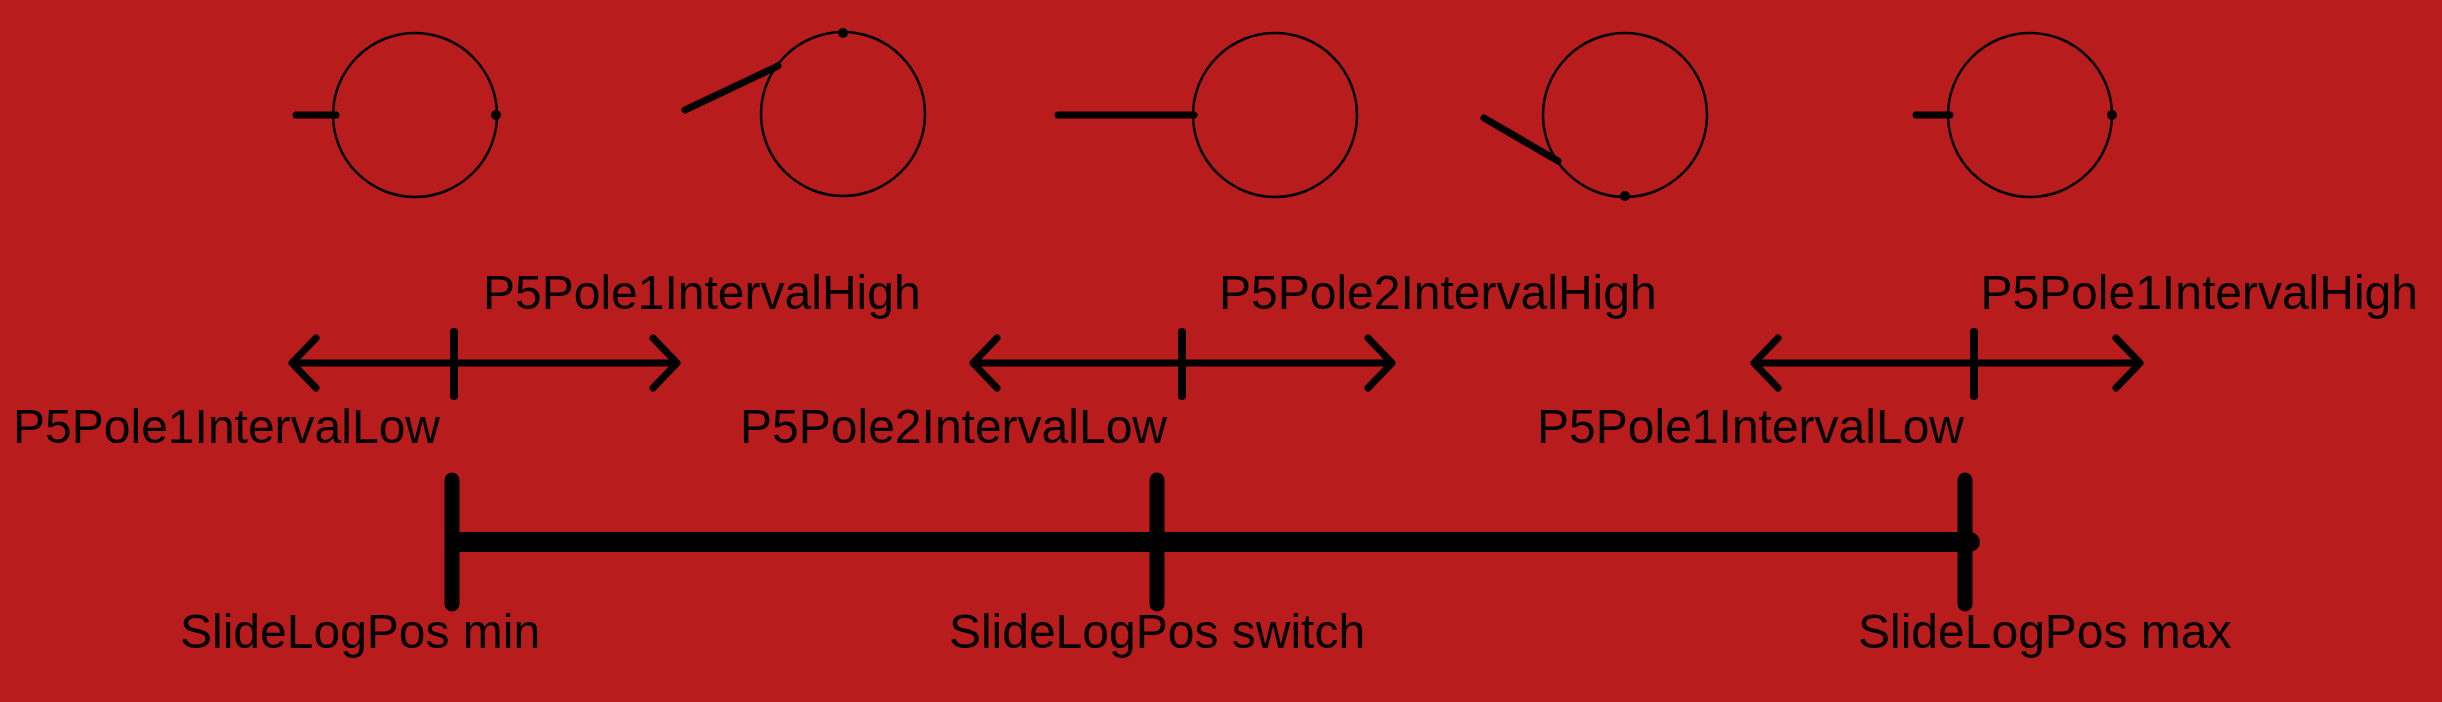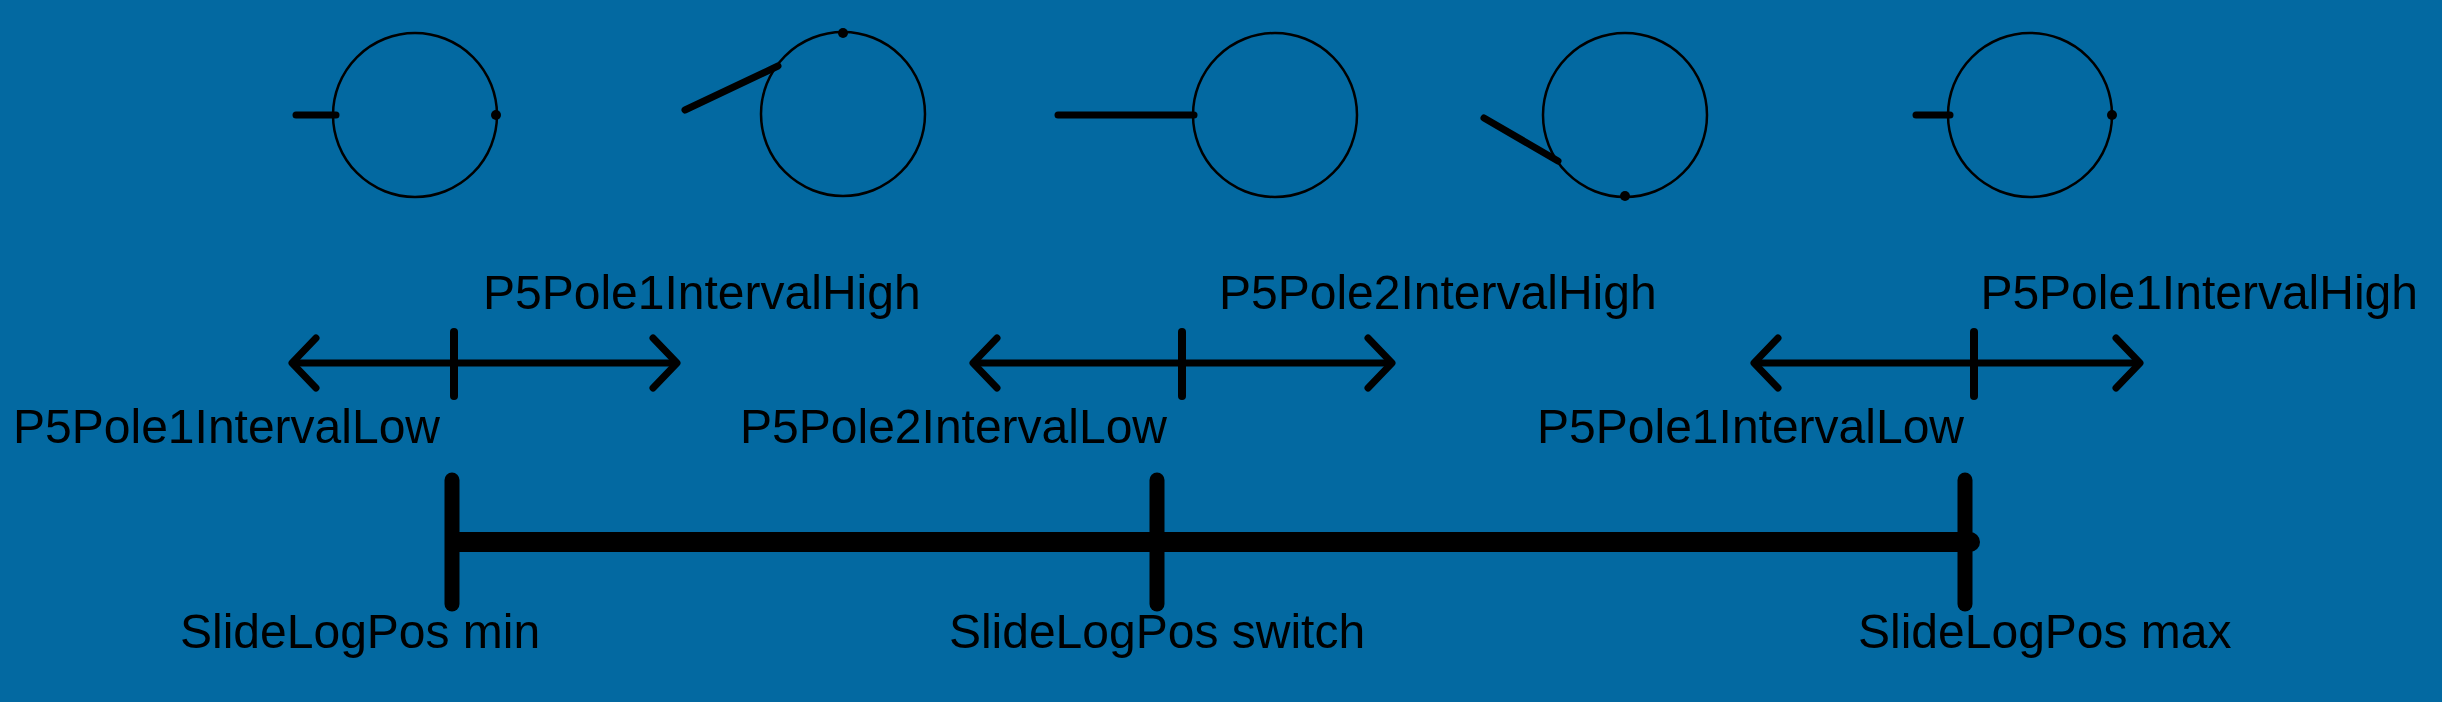--- a/index.html
+++ b/index.html
@@ -4,21 +4,21 @@
 <style>
   html, body {
     margin: 0;
     padding: 0;
     background: #ffffff;
   }
   .diagram-wrap {
     width: 100%;
     max-width: 2442px;
     margin: 0 auto;
-    background: #0369a1;
+    background: #b91c1c;
   }
   svg {
     display: block;
     width: 100%;
     height: auto;
   }
   .lbl {
     font-family: "Liberation Sans", "DejaVu Sans", sans-serif;
     font-size: 48px;
     fill: #000000;

